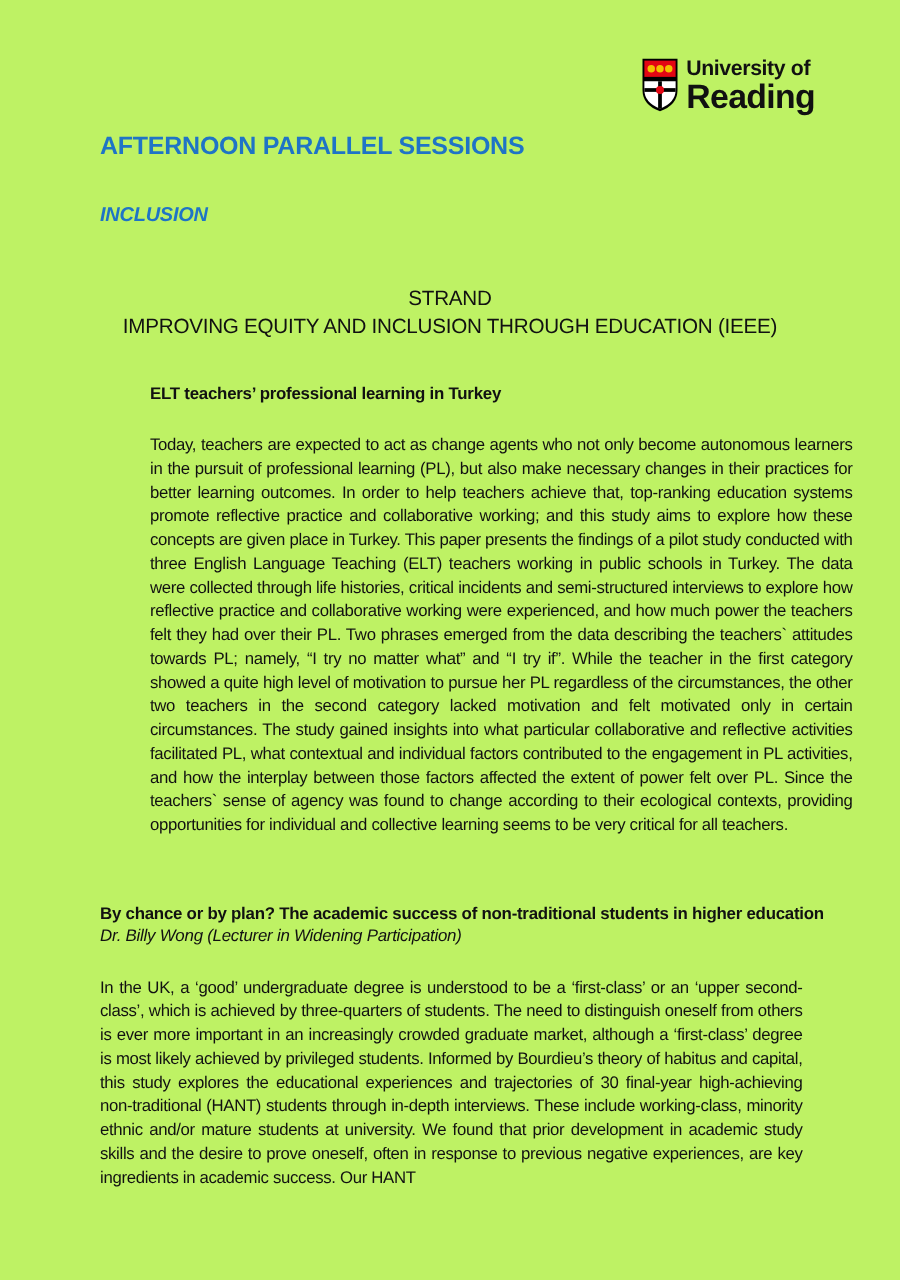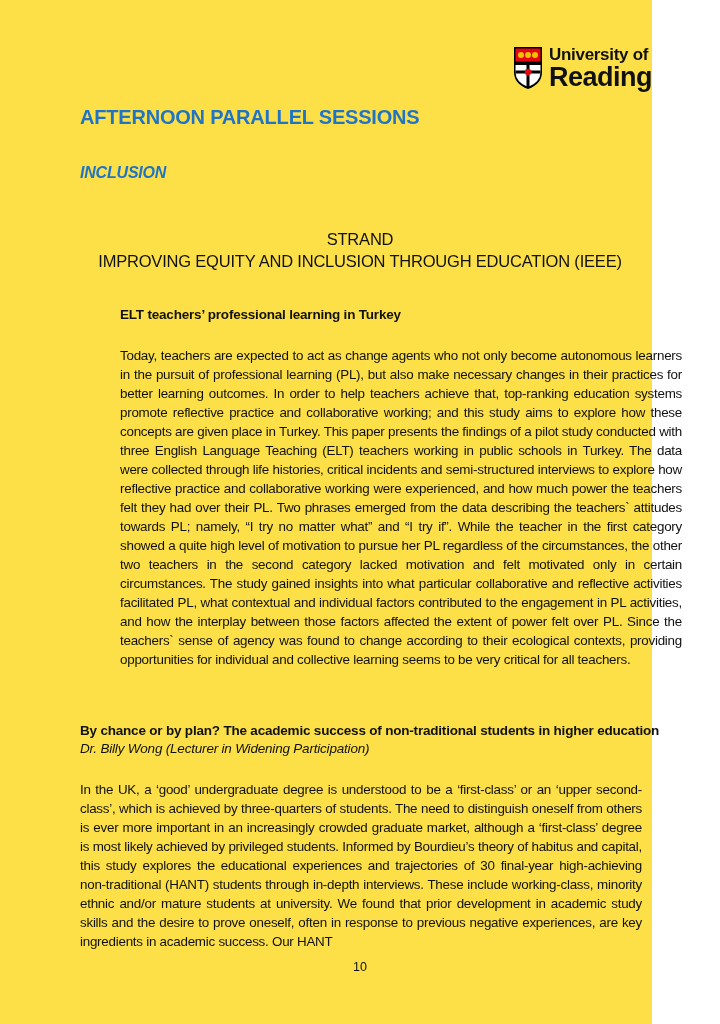--- a/index.html
+++ b/index.html
@@ -1,17 +1,17 @@
 <!DOCTYPE html>
 <html><head>
 <meta charset="utf-8">
 <style>
   html, body { margin: 0; padding: 0; background: #ffffff; }
   body { width: 720px; height: 1024px; position: relative; overflow: hidden; font-family: "Liberation Sans", "DejaVu Sans", sans-serif; color: #000; }
-  .page { position: absolute; left: 0; top: 0; width: 652px; height: 1024px; background: #fde047; }
+  .page { position: absolute; left: 0; top: 0; width: 720px; height: 1024px; background: #bef264; }
 
   .logo { position: absolute; left: 513px; top: 42px; width: 160px; height: 52px; display: flex; align-items: center; }
   .shield { width: 30px; height: 44px; margin-right: 6px; }
   .logo-text { display: flex; flex-direction: column; line-height: 1; }
   .logo-line1 { font-size: 17px; font-weight: bold; color: #111; letter-spacing: -0.3px; }
   .logo-line2 { font-size: 27px; font-weight: bold; color: #111; letter-spacing: -0.5px; margin-top: 1px; }
 
   .session-title { position: absolute; left: 80px; top: 106px; font-size: 20px; font-weight: bold; color: #1f74c6; letter-spacing: -0.2px; }
   .abstracts-title { position: absolute; left: 80px; top: 164px; font-size: 16px; font-weight: bold; font-style: italic; color: #1f74c6; letter-spacing: -0.2px; }
 
@@ -62,14 +62,13 @@
     <div class="abs-title">ELT teachers’ professional learning in Turkey</div>
     <div class="abs-body">Today, teachers are expected to act as change agents who not only become autonomous learners in the pursuit of professional learning (PL), but also make necessary changes in their practices for better learning outcomes. In order to help teachers achieve that, top-ranking education systems promote reflective practice and collaborative working; and this study aims to explore how these concepts are given place in Turkey. This paper presents the findings of a pilot study conducted with three English Language Teaching (ELT) teachers working in public schools in Turkey. The data were collected through life histories, critical incidents and semi-structured interviews to explore how reflective practice and collaborative working were experienced, and how much power the teachers felt they had over their PL. Two phrases emerged from the data describing the teachers` attitudes towards PL; namely, “I try no matter what” and “I try if”. While the teacher in the first category showed a quite high level of motivation to pursue her PL regardless of the circumstances, the other two teachers in the second category lacked motivation and felt motivated only in certain circumstances. The study gained insights into what particular collaborative and reflective activities facilitated PL, what contextual and individual factors contributed to the engagement in PL activities, and how the interplay between those factors affected the extent of power felt over PL. Since the teachers` sense of agency was found to change according to their ecological contexts, providing opportunities for individual and collective learning seems to be very critical for all teachers.</div>
   </div>
 
   <div class="abstract abstract-2">
     <div class="abs-title">By chance or by plan? The academic success of non-traditional students in higher education</div>
     <div class="abs-author">Dr. Billy Wong (Lecturer in Widening Participation)</div>
     <div class="abs-body">In the UK, a ‘good’ undergraduate degree is understood to be a ‘first-class’ or an ‘upper second-class’, which is achieved by three-quarters of students. The need to distinguish oneself from others is ever more important in an increasingly crowded graduate market, although a ‘first-class’ degree is most likely achieved by privileged students. Informed by Bourdieu’s theory of habitus and capital, this study explores the educational experiences and trajectories of 30 final-year high-achieving non-traditional (HANT) students through in-depth interviews. These include working-class, minority ethnic and/or mature students at university. We found that prior development in academic study skills and the desire to prove oneself, often in response to previous negative experiences, are key ingredients in academic success. Our HANT</div>
   </div>
 
-  <div class="page-number">10</div>
 </div>
 
 </body></html>

